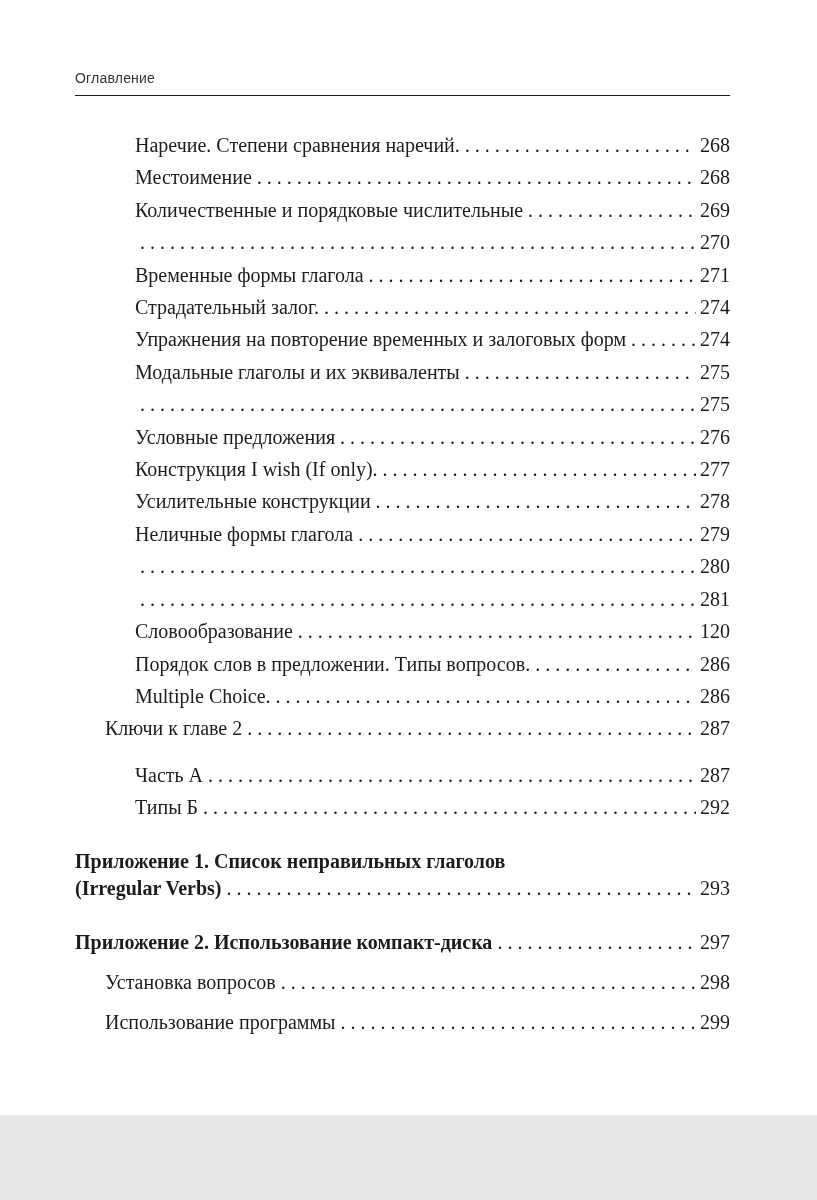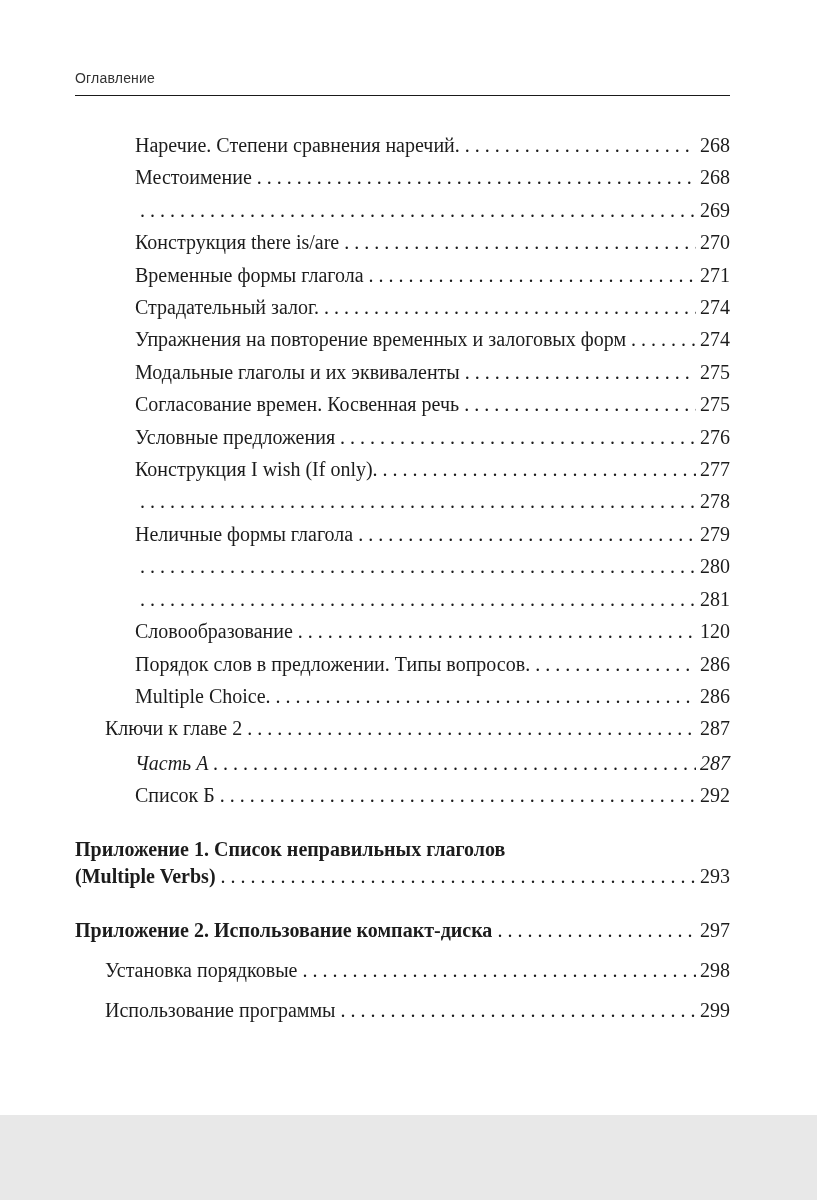--- a/index.html
+++ b/index.html
@@ -39,21 +39,21 @@
     padding: 0 3px 0 5px;
     color: #1c1c1c;
   }
   .toc-entry .pageno { white-space: nowrap; text-align: right; min-width: 34px; }
   .indent-0 { padding-left: 0; }
   .indent-1 { padding-left: 30px; }
   .indent-2 { padding-left: 60px; }
   .toc-entry.bold .label, .toc-entry.bold .label-line { font-weight: 700; }
   .toc-entry.section-gap { margin-top: 24px; }
   .toc-entry.row-gap { margin-top: 8px; }
-  .toc-entry.gap-before { margin-top: 2px; font-style: italic; }
+  .toc-entry.gap-before { margin-top: 14px; }
   .toc-entry.multiline .line, .toc-entry.multiline .label-line { line-height: 27px; }
   .toc-entry.multiline { margin-bottom: 5px; }
 </style>
 </head>
 <body>
 
 <div class="page">
   <div class="running-head">Оглавление</div>
   <hr class="head-rule">
   <div class="toc-list">
@@ -66,27 +66,27 @@
       </div>
       <div class="toc-entry indent-2">
         <div class="line">
           <span class="label">Местоимение</span>
           <span class="leader">. . . . . . . . . . . . . . . . . . . . . . . . . . . . . . . . . . . . . . . . . . . . . . . . . . . . . . . . . . . . . . . . . . . . . . . . . . . . . . . . . . . . . . . . . . . . . . . . . . . . . . . . . . . . . . . . . . . . . . . .</span>
           <span class="pageno">268</span>
         </div>
       </div>
       <div class="toc-entry indent-2">
         <div class="line">
+          <span class="label">Количественные и порядковые числительные</span>
           <span class="leader">. . . . . . . . . . . . . . . . . . . . . . . . . . . . . . . . . . . . . . . . . . . . . . . . . . . . . . . . . . . . . . . . . . . . . . . . . . . . . . . . . . . . . . . . . . . . . . . . . . . . . . . . . . . . . . . . . . . . . . . .</span>
           <span class="pageno">269</span>
         </div>
       </div>
       <div class="toc-entry indent-2">
         <div class="line">
-          <span class="label">Конструкция there is/are</span>
           <span class="leader">. . . . . . . . . . . . . . . . . . . . . . . . . . . . . . . . . . . . . . . . . . . . . . . . . . . . . . . . . . . . . . . . . . . . . . . . . . . . . . . . . . . . . . . . . . . . . . . . . . . . . . . . . . . . . . . . . . . . . . . .</span>
           <span class="pageno">270</span>
         </div>
       </div>
       <div class="toc-entry indent-2">
         <div class="line">
           <span class="label">Временные формы глагола</span>
           <span class="leader">. . . . . . . . . . . . . . . . . . . . . . . . . . . . . . . . . . . . . . . . . . . . . . . . . . . . . . . . . . . . . . . . . . . . . . . . . . . . . . . . . . . . . . . . . . . . . . . . . . . . . . . . . . . . . . . . . . . . . . . .</span>
           <span class="pageno">271</span>
         </div>
@@ -107,41 +107,41 @@
       </div>
       <div class="toc-entry indent-2">
         <div class="line">
           <span class="label">Модальные глаголы и их эквиваленты</span>
           <span class="leader">. . . . . . . . . . . . . . . . . . . . . . . . . . . . . . . . . . . . . . . . . . . . . . . . . . . . . . . . . . . . . . . . . . . . . . . . . . . . . . . . . . . . . . . . . . . . . . . . . . . . . . . . . . . . . . . . . . . . . . . .</span>
           <span class="pageno">275</span>
         </div>
       </div>
       <div class="toc-entry indent-2">
         <div class="line">
-          <span class="label">Согласование времен. Косвенная речь</span>
           <span class="leader">. . . . . . . . . . . . . . . . . . . . . . . . . . . . . . . . . . . . . . . . . . . . . . . . . . . . . . . . . . . . . . . . . . . . . . . . . . . . . . . . . . . . . . . . . . . . . . . . . . . . . . . . . . . . . . . . . . . . . . . .</span>
           <span class="pageno">275</span>
         </div>
       </div>
       <div class="toc-entry indent-2">
         <div class="line">
           <span class="label">Условные предложения</span>
           <span class="leader">. . . . . . . . . . . . . . . . . . . . . . . . . . . . . . . . . . . . . . . . . . . . . . . . . . . . . . . . . . . . . . . . . . . . . . . . . . . . . . . . . . . . . . . . . . . . . . . . . . . . . . . . . . . . . . . . . . . . . . . .</span>
           <span class="pageno">276</span>
         </div>
       </div>
       <div class="toc-entry indent-2">
         <div class="line">
           <span class="label">Конструкция I wish (If only).</span>
           <span class="leader">. . . . . . . . . . . . . . . . . . . . . . . . . . . . . . . . . . . . . . . . . . . . . . . . . . . . . . . . . . . . . . . . . . . . . . . . . . . . . . . . . . . . . . . . . . . . . . . . . . . . . . . . . . . . . . . . . . . . . . . .</span>
           <span class="pageno">277</span>
         </div>
       </div>
       <div class="toc-entry indent-2">
         <div class="line">
+          <span class="label">Усилительные конструкции</span>
           <span class="leader">. . . . . . . . . . . . . . . . . . . . . . . . . . . . . . . . . . . . . . . . . . . . . . . . . . . . . . . . . . . . . . . . . . . . . . . . . . . . . . . . . . . . . . . . . . . . . . . . . . . . . . . . . . . . . . . . . . . . . . . .</span>
           <span class="pageno">278</span>
         </div>
       </div>
       <div class="toc-entry indent-2">
         <div class="line">
           <span class="label">Неличные формы глагола</span>
           <span class="leader">. . . . . . . . . . . . . . . . . . . . . . . . . . . . . . . . . . . . . . . . . . . . . . . . . . . . . . . . . . . . . . . . . . . . . . . . . . . . . . . . . . . . . . . . . . . . . . . . . . . . . . . . . . . . . . . . . . . . . . . .</span>
           <span class="pageno">279</span>
         </div>
@@ -188,43 +188,43 @@
       </div>
       <div class="toc-entry indent-2 gap-before">
         <div class="line">
           <span class="label">Часть А</span>
           <span class="leader">. . . . . . . . . . . . . . . . . . . . . . . . . . . . . . . . . . . . . . . . . . . . . . . . . . . . . . . . . . . . . . . . . . . . . . . . . . . . . . . . . . . . . . . . . . . . . . . . . . . . . . . . . . . . . . . . . . . . . . . .</span>
           <span class="pageno">287</span>
         </div>
       </div>
       <div class="toc-entry indent-2">
         <div class="line">
-          <span class="label">Список Б</span>
+          <span class="label">Типы Б</span>
           <span class="leader">. . . . . . . . . . . . . . . . . . . . . . . . . . . . . . . . . . . . . . . . . . . . . . . . . . . . . . . . . . . . . . . . . . . . . . . . . . . . . . . . . . . . . . . . . . . . . . . . . . . . . . . . . . . . . . . . . . . . . . . .</span>
           <span class="pageno">292</span>
         </div>
       </div>
       <div class="toc-entry indent-0 bold section-gap multiline">
         <div class="label-line">Приложение 1. Список неправильных глаголов</div>
         <div class="line">
-          <span class="label">(Multiple Verbs)</span>
+          <span class="label">(Irregular Verbs)</span>
           <span class="leader">. . . . . . . . . . . . . . . . . . . . . . . . . . . . . . . . . . . . . . . . . . . . . . . . . . . . . . . . . . . . . . . . . . . . . . . . . . . . . . . . . . . . . . . . . . . . . . . . . . . . . . . . . . . . . . . . . . . . . . . .</span>
           <span class="pageno">293</span>
         </div>
       </div>
       <div class="toc-entry indent-0 bold section-gap">
         <div class="line">
           <span class="label">Приложение 2. Использование компакт-диска</span>
           <span class="leader">. . . . . . . . . . . . . . . . . . . . . . . . . . . . . . . . . . . . . . . . . . . . . . . . . . . . . . . . . . . . . . . . . . . . . . . . . . . . . . . . . . . . . . . . . . . . . . . . . . . . . . . . . . . . . . . . . . . . . . . .</span>
           <span class="pageno">297</span>
         </div>
       </div>
       <div class="toc-entry indent-1 row-gap">
         <div class="line">
-          <span class="label">Установка порядковые</span>
+          <span class="label">Установка вопросов</span>
           <span class="leader">. . . . . . . . . . . . . . . . . . . . . . . . . . . . . . . . . . . . . . . . . . . . . . . . . . . . . . . . . . . . . . . . . . . . . . . . . . . . . . . . . . . . . . . . . . . . . . . . . . . . . . . . . . . . . . . . . . . . . . . .</span>
           <span class="pageno">298</span>
         </div>
       </div>
       <div class="toc-entry indent-1 row-gap">
         <div class="line">
           <span class="label">Использование программы</span>
           <span class="leader">. . . . . . . . . . . . . . . . . . . . . . . . . . . . . . . . . . . . . . . . . . . . . . . . . . . . . . . . . . . . . . . . . . . . . . . . . . . . . . . . . . . . . . . . . . . . . . . . . . . . . . . . . . . . . . . . . . . . . . . .</span>
           <span class="pageno">299</span>
         </div>

